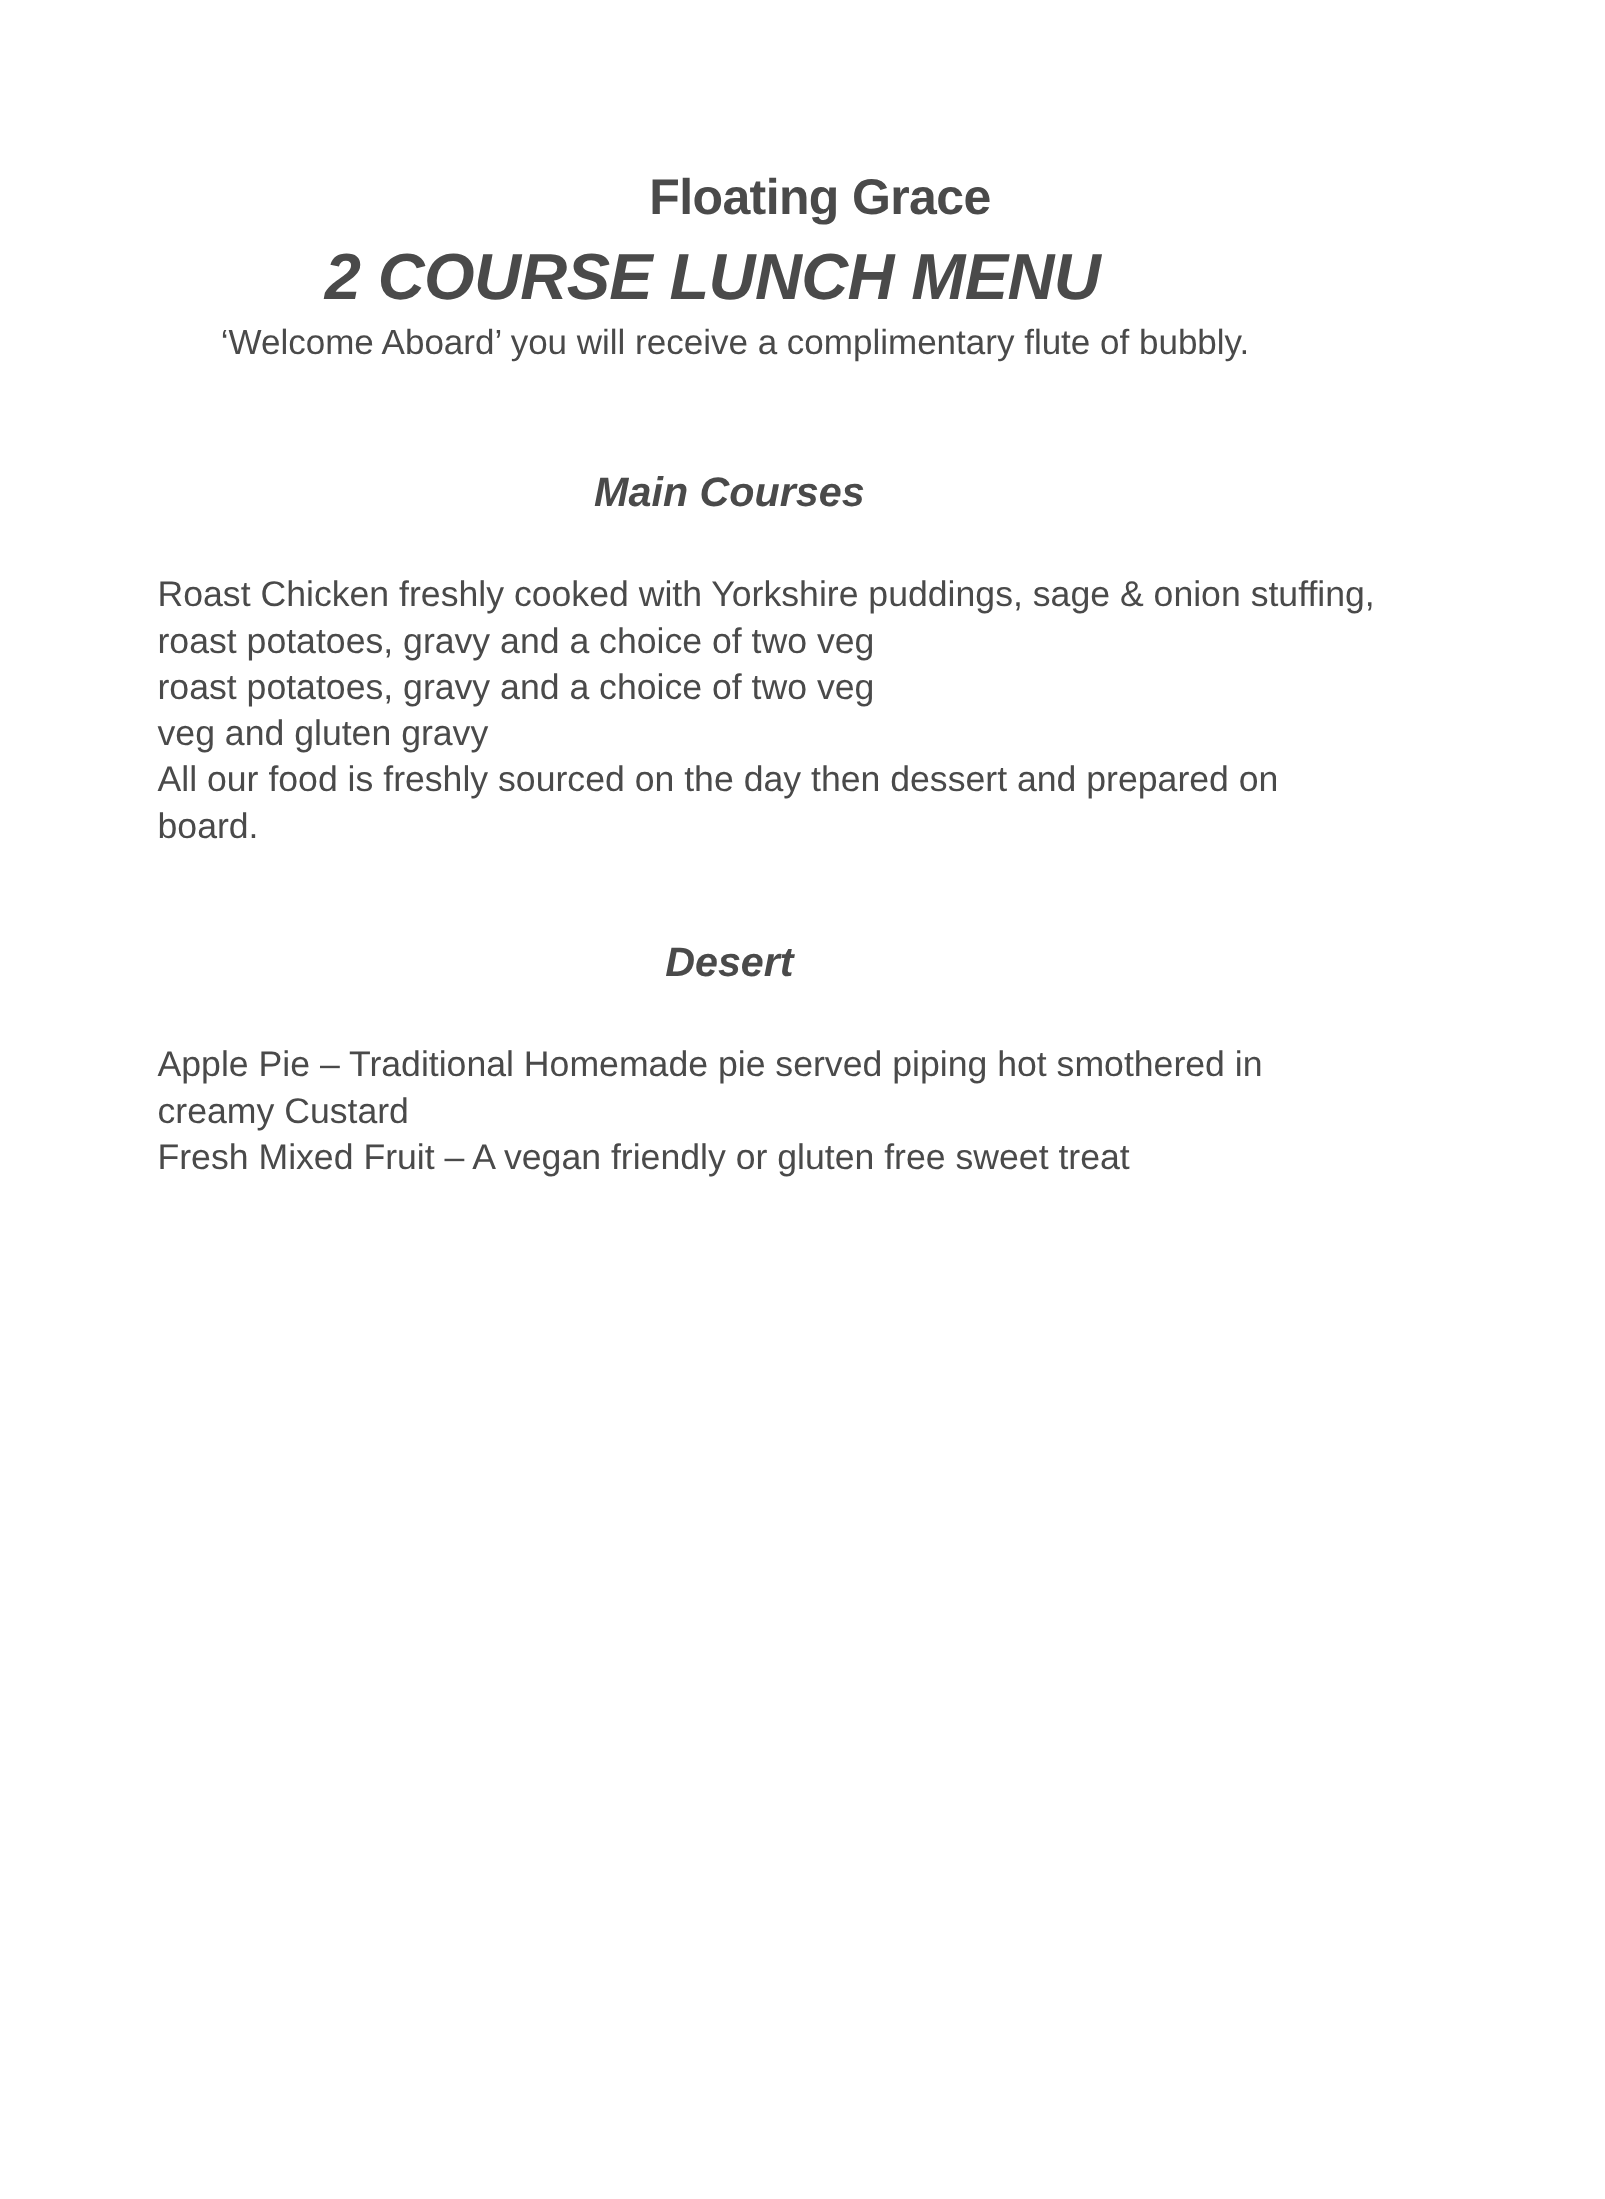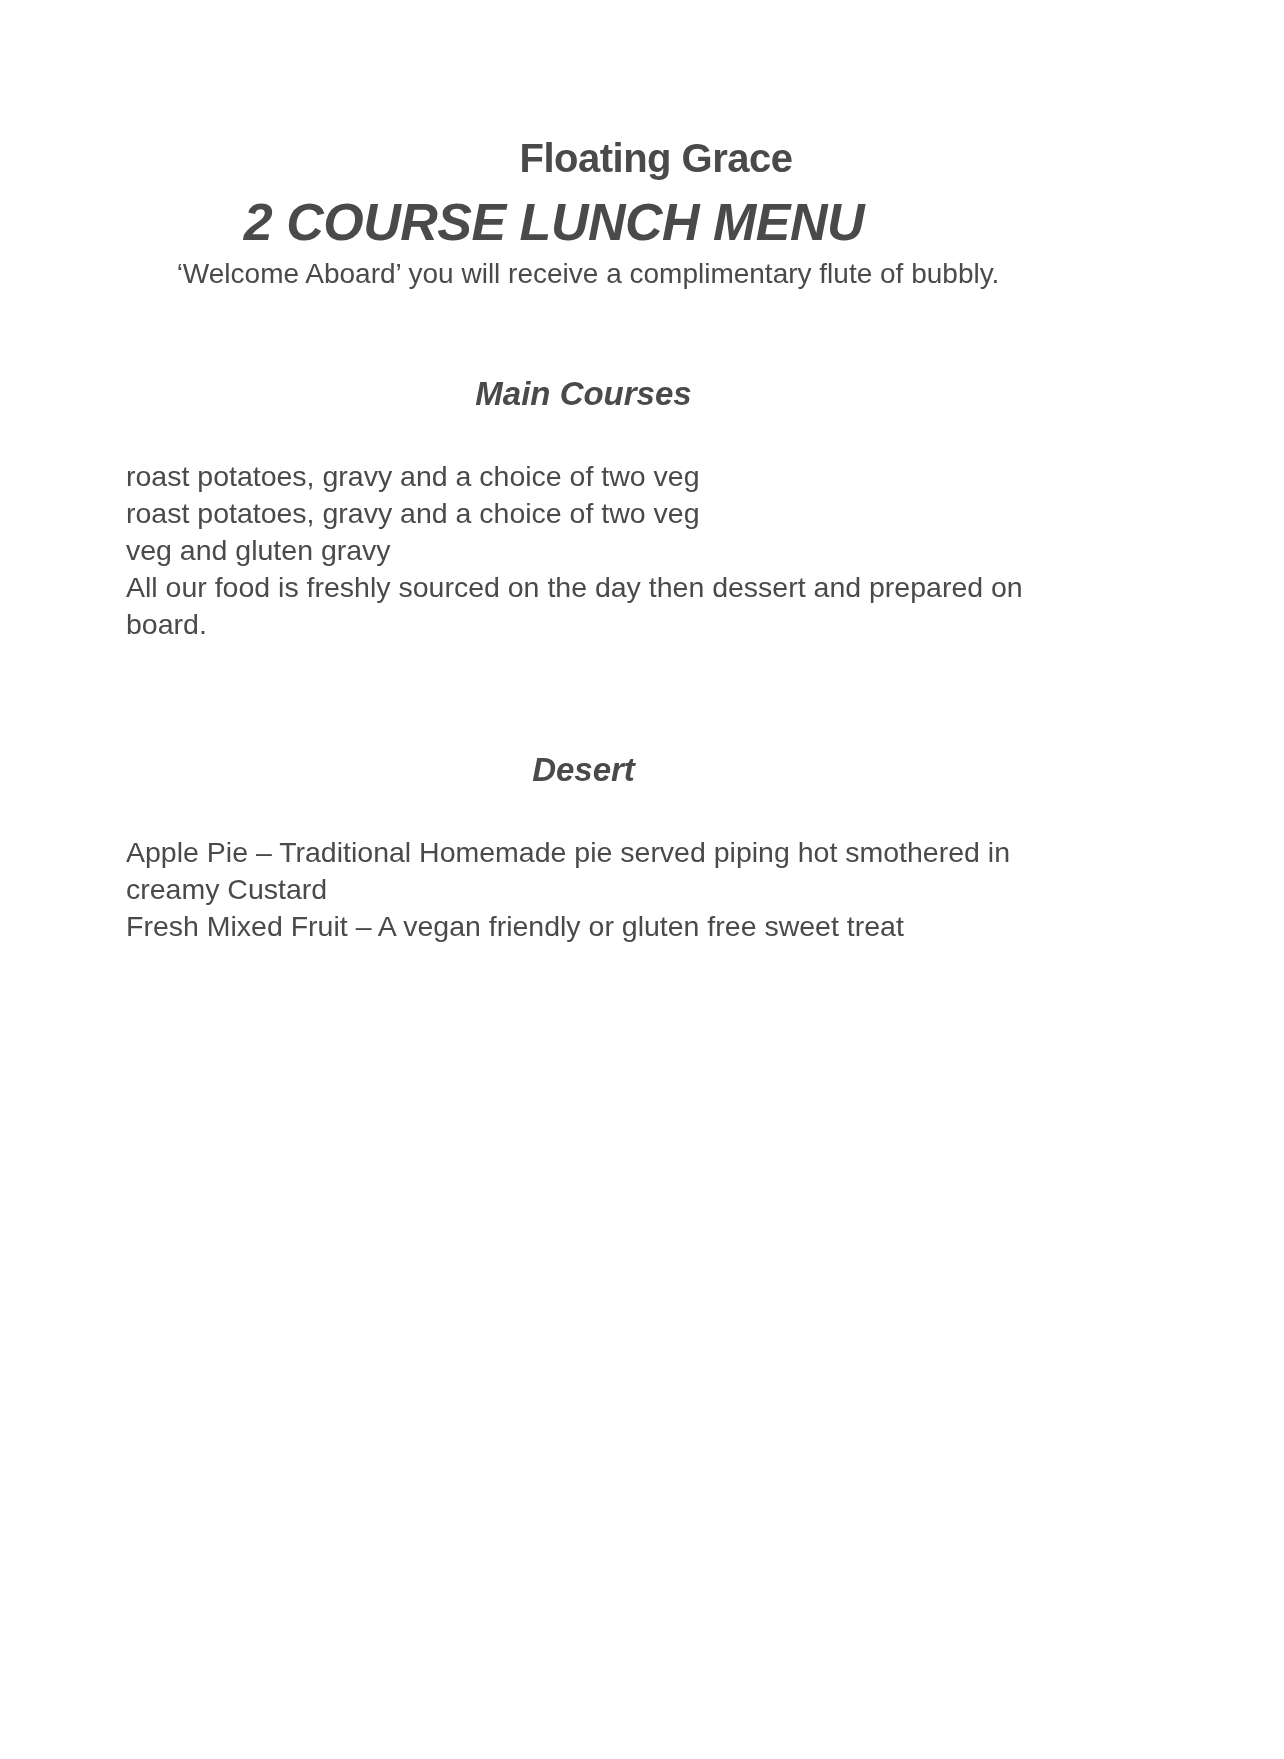--- a/index.html
+++ b/index.html
@@ -21,21 +21,21 @@
       width: 1284px;
       top: 128px;
       text-align: center;
       font-size: 40px;
       font-weight: bold;
       line-height: 60px;
       letter-spacing: -0.5px;
     }
     .subtitle {
       position: absolute;
-      left: 0;
+      left: 16px;
       width: 1108px;
       top: 191px;
       text-align: center;
       font-size: 52px;
       font-weight: bold;
       font-style: italic;
       line-height: 62px;
       letter-spacing: -0.5px;
     }
     .welcome {
@@ -76,20 +76,21 @@
 </head>
 <body>
 
 <div class="title">Floating Grace</div>
 <div class="subtitle">2 COURSE LUNCH MENU</div>
 <div class="welcome">‘Welcome Aboard’ you will receive a complimentary flute of bubbly.</div>
 
 <div class="section-heading main-heading">Main Courses</div>
 
 <div class="body-block main-block">
+  <span class="line">Roast Chicken freshly cooked with Yorkshire puddings, sage &amp; onion stuffing,</span>
   <span class="line">roast potatoes, gravy and a choice of two veg</span>
   <span class="line">roast potatoes, gravy and a choice of two veg</span>
   <span class="line">veg and gluten gravy</span>
   <span class="line">All our food is freshly sourced on the day then dessert and prepared on</span>
   <span class="line">board.</span>
 </div>
 
 <div class="section-heading desert-heading">Desert</div>
 
 <div class="body-block desert-block">

